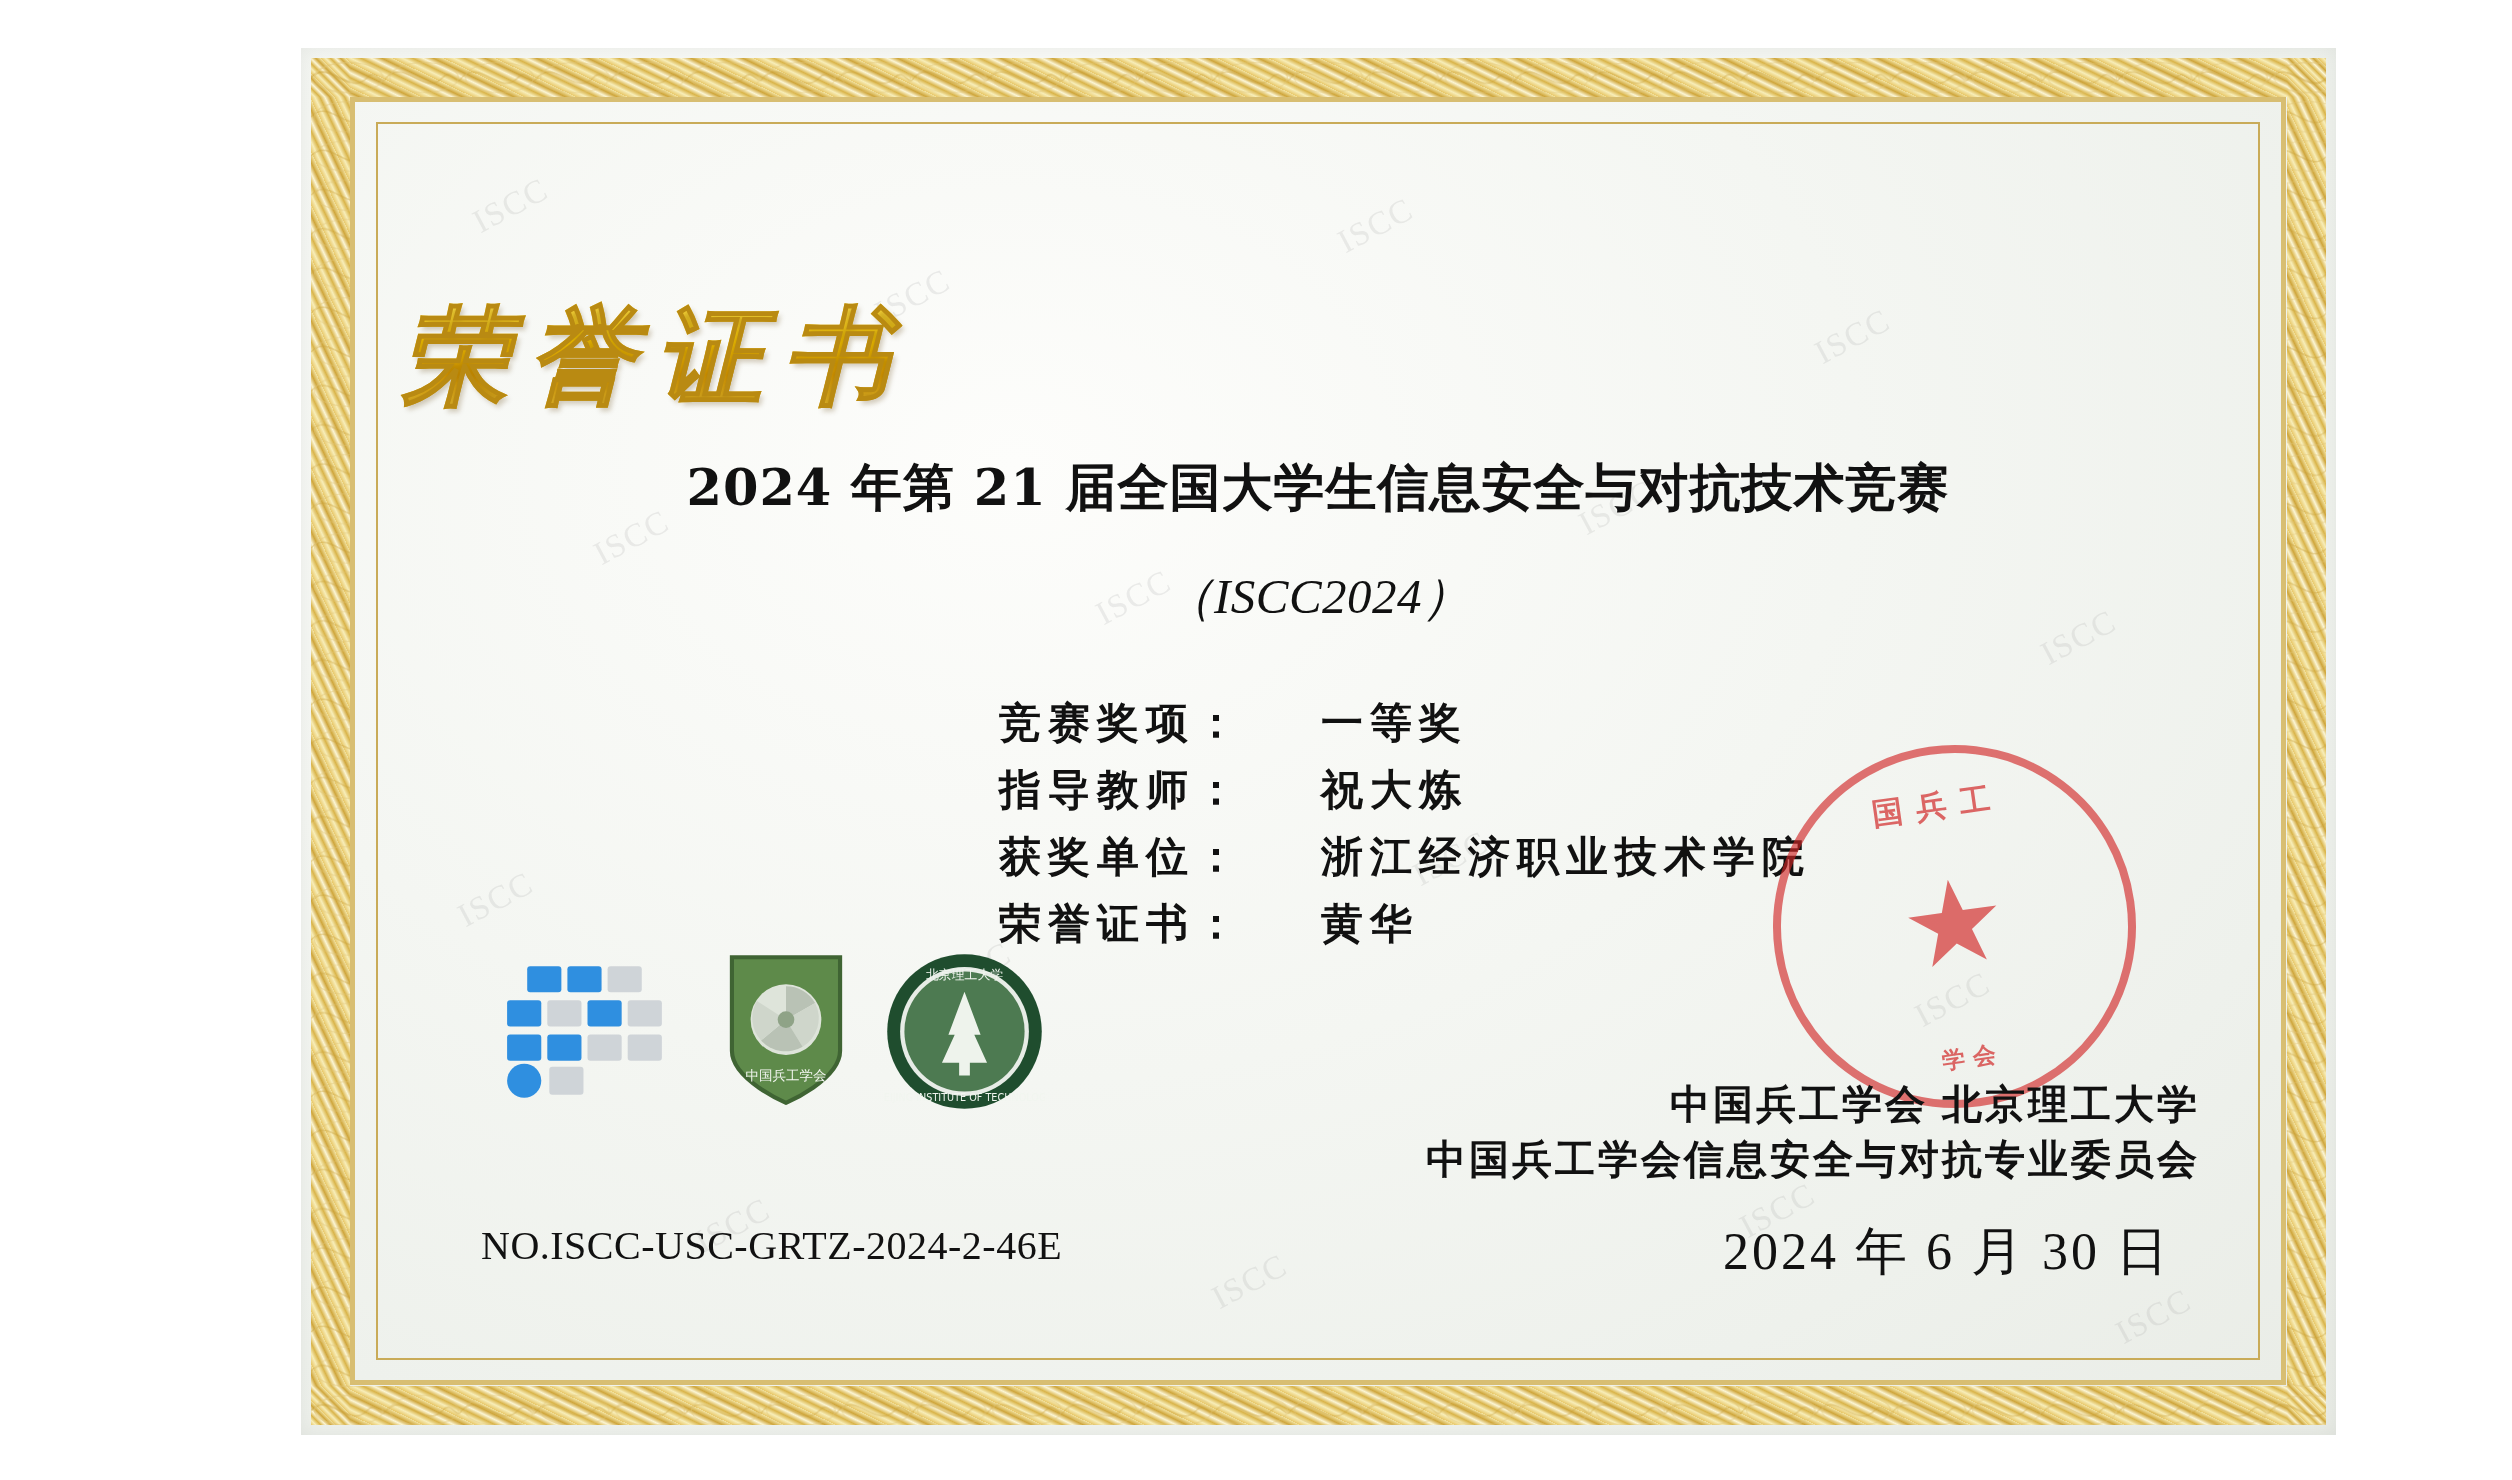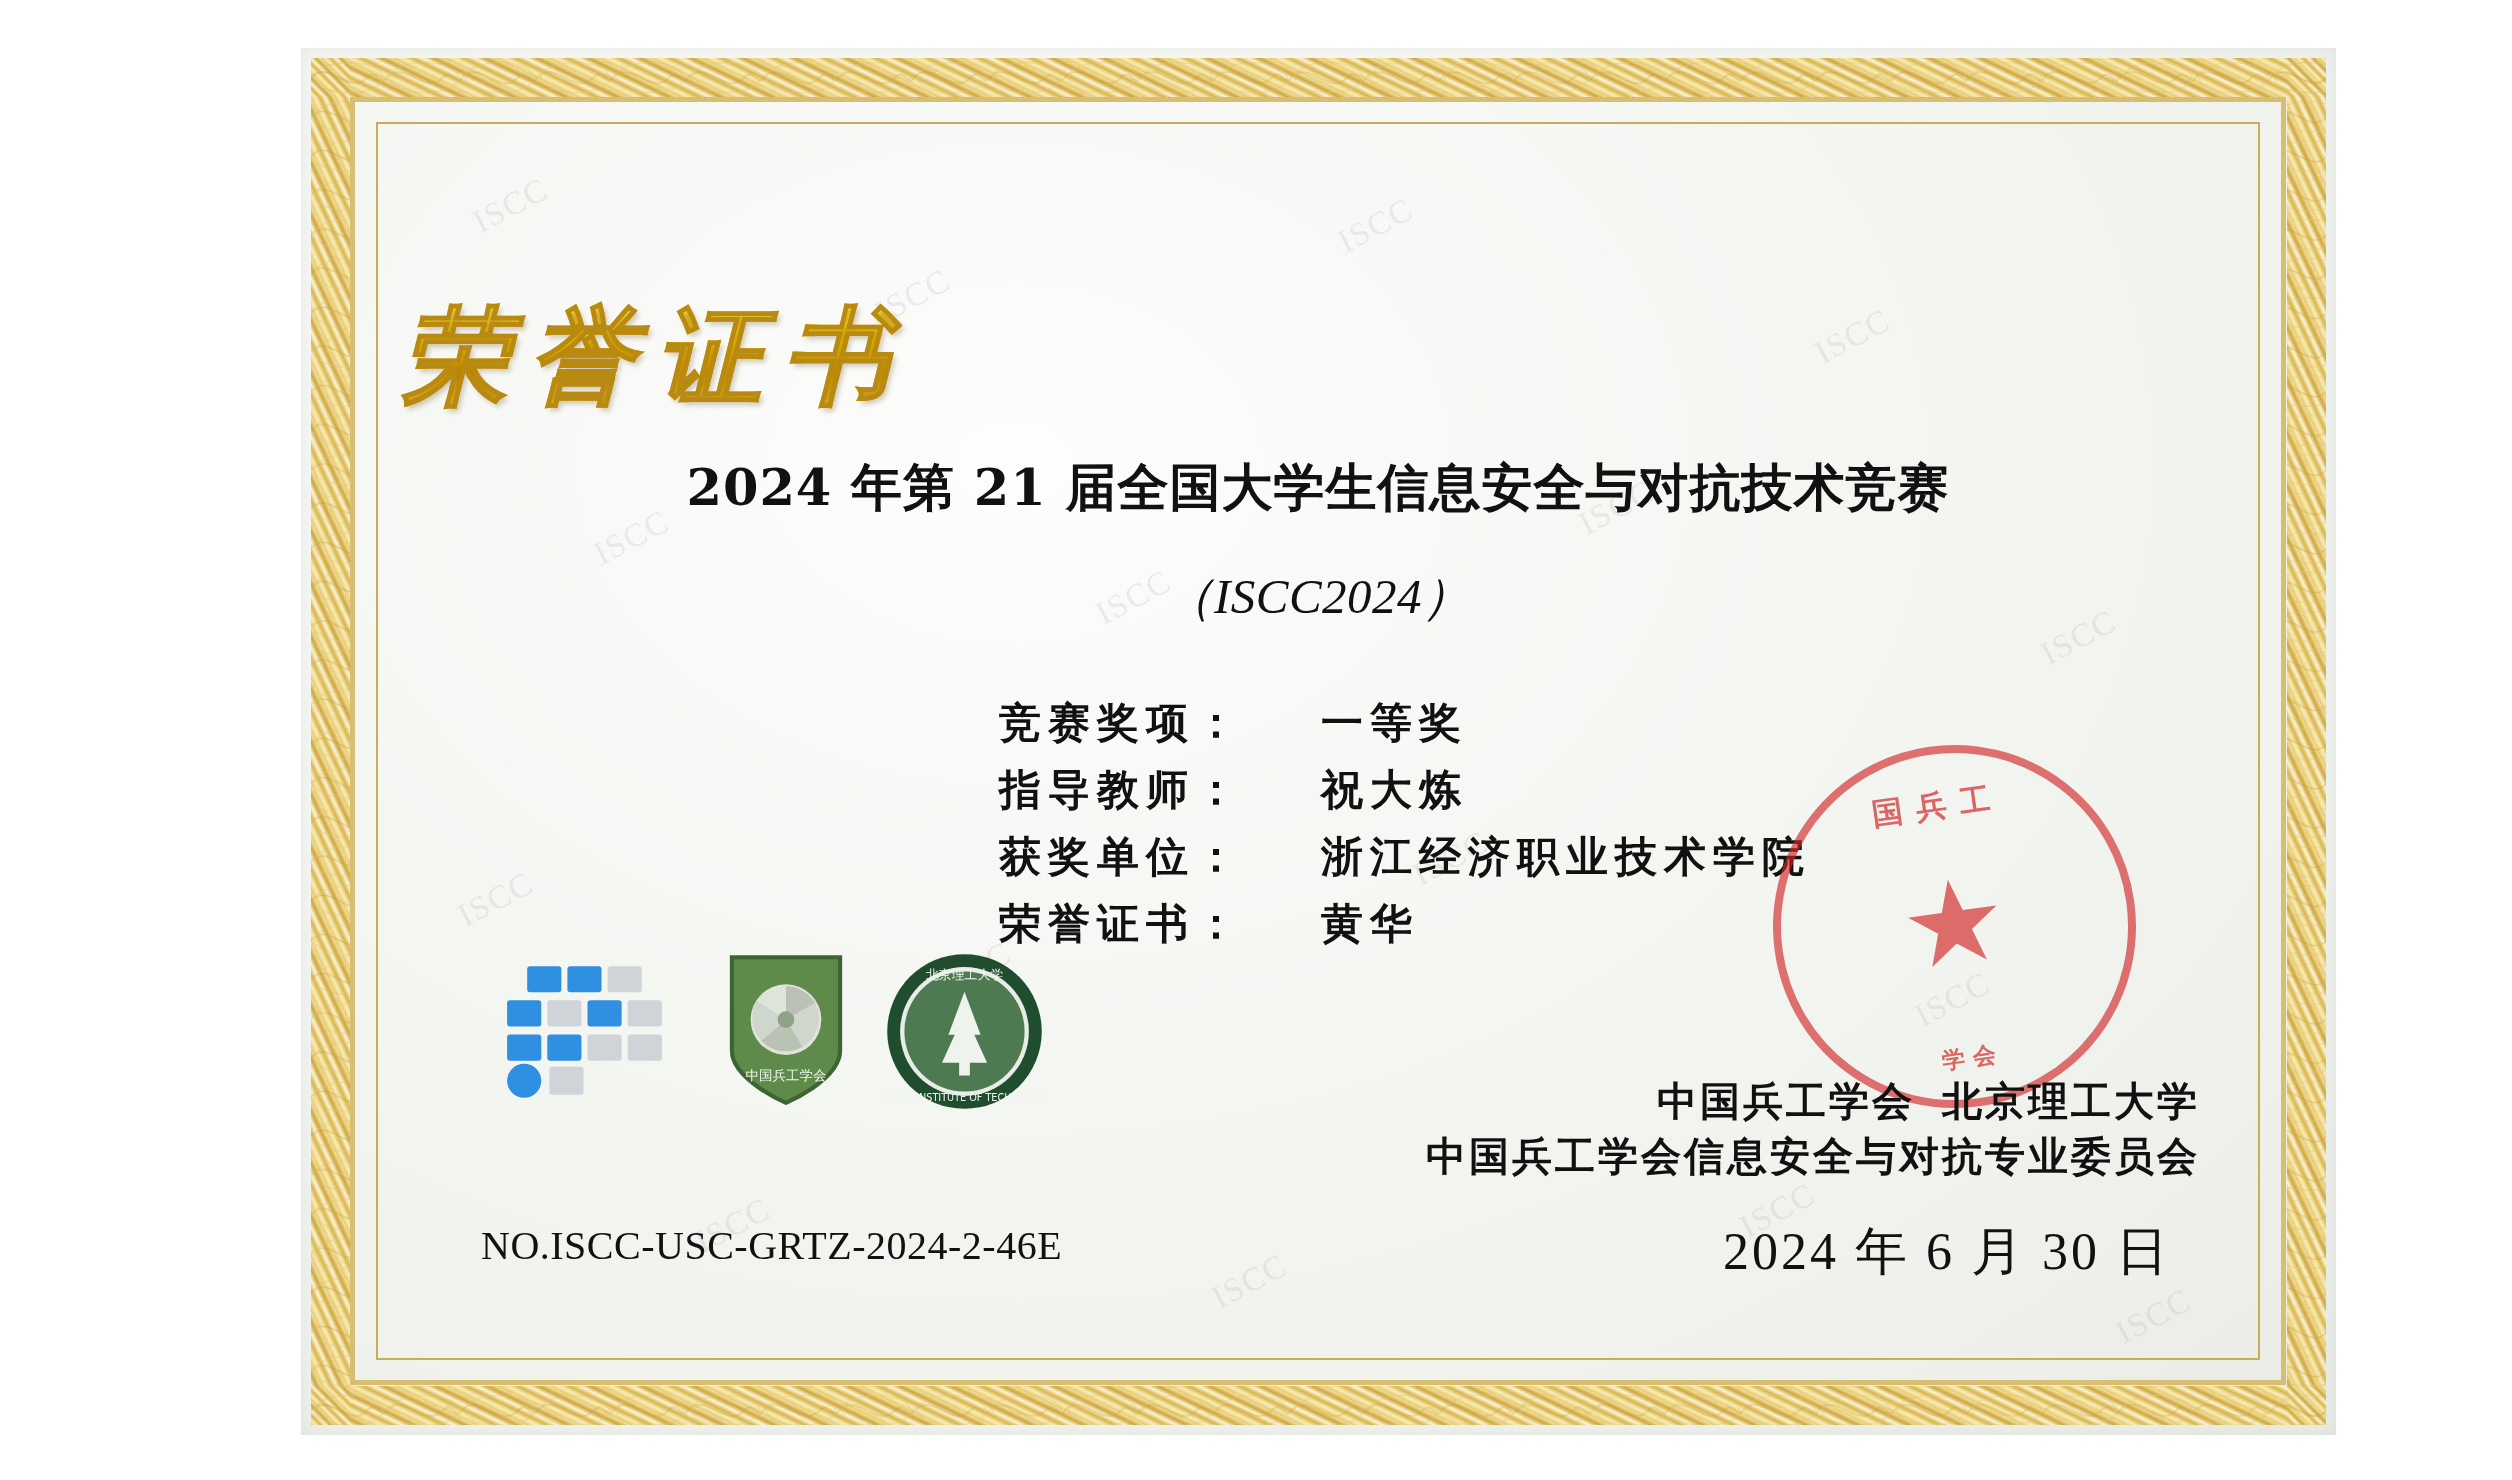--- a/index.html
+++ b/index.html
@@ -209,21 +209,21 @@
   .seal-text-top { top: 31px; }
   .seal-text-bottom { bottom: 26px; font-size: 23px; letter-spacing: 8px; }
 
   
   .issuer {
     position: absolute;
     right: 55px;
     top: 950px;
     width: 1105px;
     text-align: right;
-    font-family: Liberation Mono, monospace;
+    font-family: Liberation Sans, sans-serif;
     font-weight: 700;
     color: #111111;
   }
   .issuer div { font-size: 40px; letter-spacing: 3px; line-height: 1.38; }
 
   .serial {
     position: absolute;
     left: 100px;
     top: 1095px;
     font-family: "Liberation Serif", serif;

